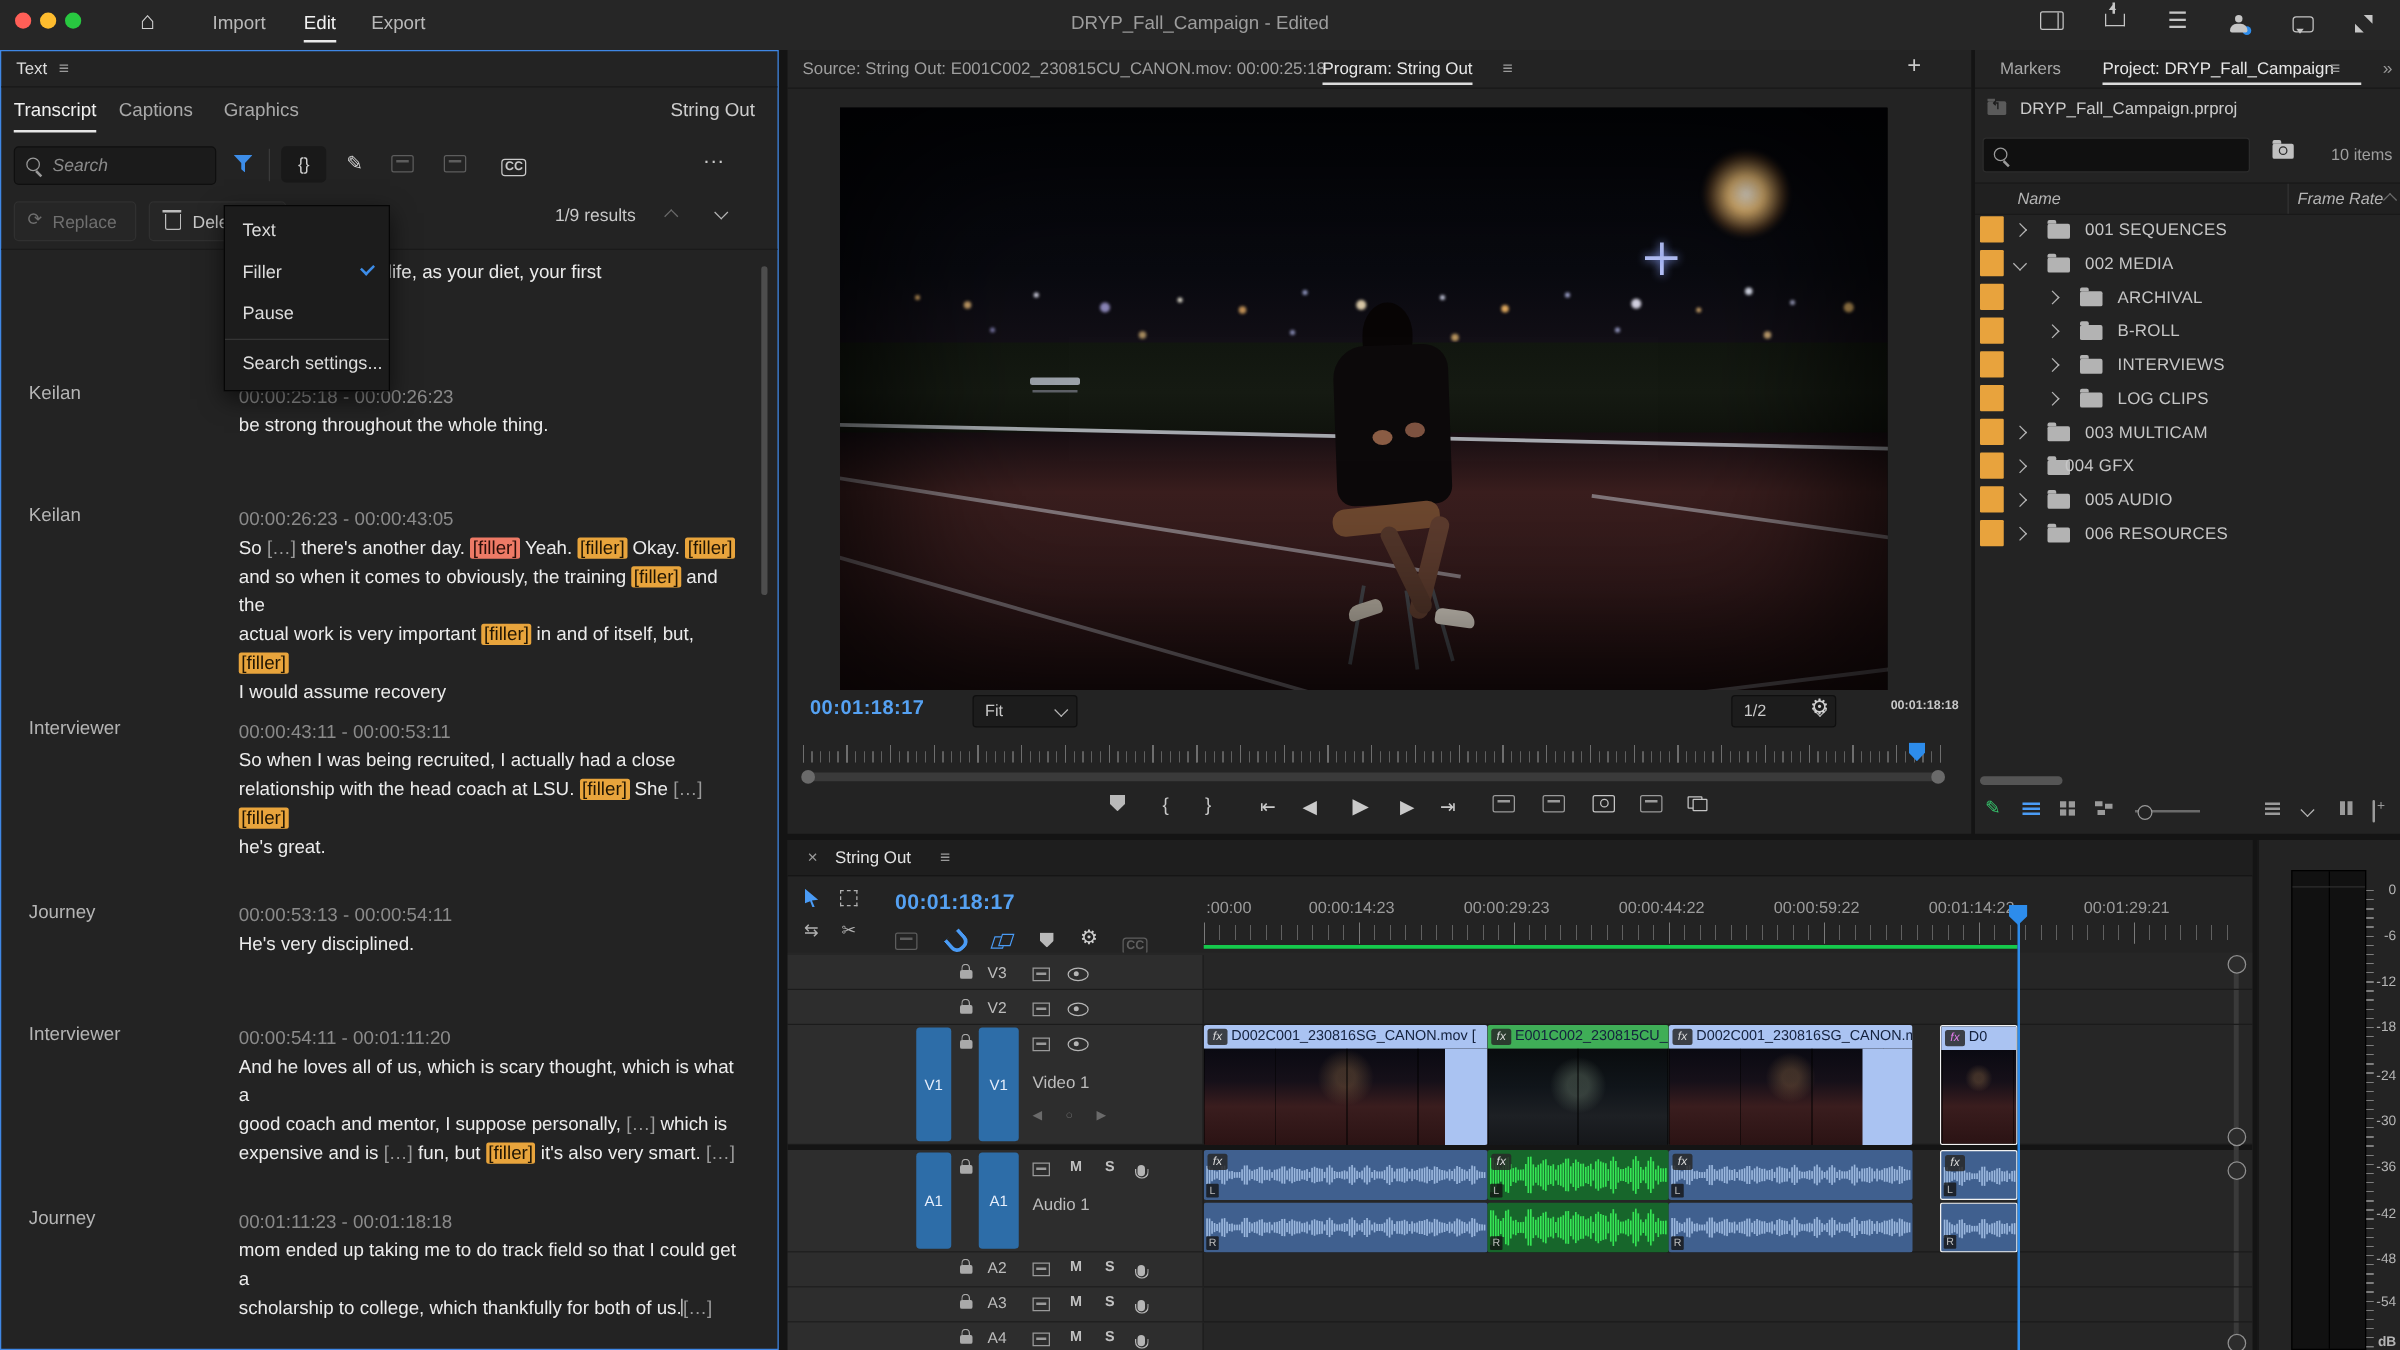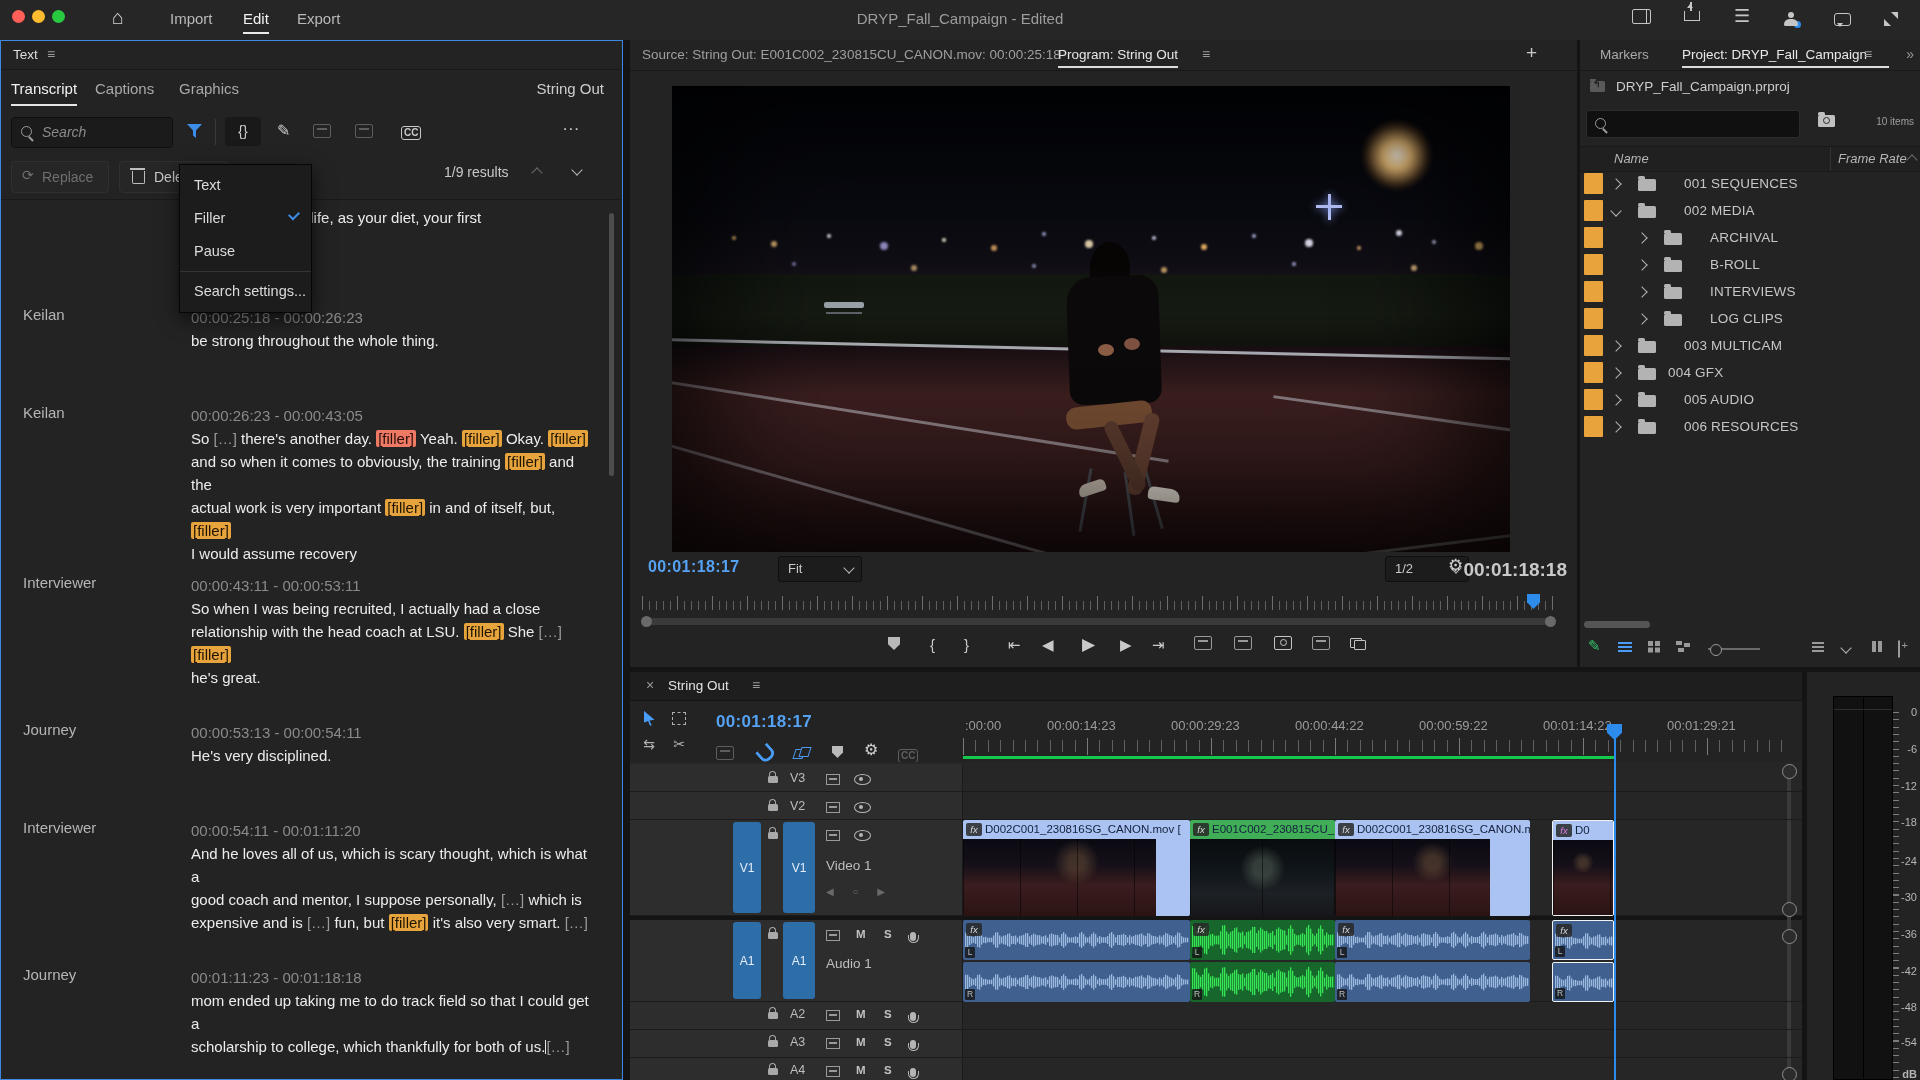--- a/index.html
+++ b/index.html
@@ -183,21 +183,21 @@
   #fig .chairleg{position:absolute;width:3px;height:64px;background:#43454a;}
   #vignette{position:absolute;inset:0;box-shadow:inset 0 0 120px 40px rgba(0,0,0,.75);}
   
   #mp-tc{position:absolute;left:18px;top:518px;color:#55a1f2;font-size:16px;font-weight:bold;letter-spacing:.4px;}
   .mp-select{position:absolute;top:516px;height:24px;background:#1c1c1c;border:1px solid #0f0f0f;border-radius:3px;color:#c9c9c9;font-size:13px;}
   #mp-fit{left:148px;width:82px;}
   #mp-res{left:755px;width:82px;}
   .mp-select .lbl{position:absolute;left:9px;top:4px;}
   .mp-select .chev{position:absolute;right:8px;top:7px;}
   #mp-wrench{position:absolute;left:818px;top:515px;color:#cfcfcf;font-size:17px;}
-  #mp-total2{position:absolute;right:10px;top:519px;color:#c9c9c9;font-size:19px;font-weight:bold;}
+  #mp-total2{position:absolute;right:10px;top:519px;color:#c9c9c9;font-size:10px;font-weight:bold;}
   #mp-scrub{position:absolute;left:12px;top:556px;width:913px;height:16px;}
   #mp-scrub .ticks{position:absolute;left:0;right:0;bottom:2px;height:9px;
      background:repeating-linear-gradient(90deg,#5f5f5f 0 1px,transparent 1px 7px);}
   #mp-scrub .ticksbig{position:absolute;left:0;right:0;bottom:2px;height:14px;
      background:repeating-linear-gradient(90deg,#6e6e6e 0 1px,transparent 1px 35px);}
   #scrub-ph{position:absolute;left:885px;top:-2px;width:13px;height:15px;background:#2d8ceb;clip-path:polygon(0 0,100% 0,100% 55%,50% 100%,0 55%);}
   #mp-zoombar{position:absolute;left:12px;top:578px;width:913px;height:7px;background:#3a3a3a;border-radius:4px;}
   #mp-zoombar::before,#mp-zoombar::after{content:"";position:absolute;top:-2px;width:11px;height:11px;border-radius:50%;background:#6a6a6a;}
   #mp-zoombar::before{left:-1px;} #mp-zoombar::after{right:-1px;}
   #transport{position:absolute;left:0;top:592px;width:100%;height:30px;}
@@ -212,32 +212,32 @@
   #pp-project::after{content:"";position:absolute;left:0;right:-22px;bottom:-6px;height:2px;background:#dcdcdc;}
   #pp-menu{position:absolute;left:284px;top:6px;color:#9a9a9a;}
   #pp-more{position:absolute;right:6px;top:6px;color:#9a9a9a;font-size:14px;}
   #pp-crumb{position:absolute;left:0;top:30px;width:100%;height:34px;}
   #pp-crumb .i-folderup{position:absolute;left:10px;top:11px;}
   #pp-filename{position:absolute;left:36px;top:9px;color:#cdcdcd;font-size:13.5px;}
   #pp-searchrow{position:absolute;left:0;top:66px;width:100%;height:40px;}
   #pp-search{position:absolute;left:6px;top:4px;width:212px;height:26px;background:#101010;border:1px solid #2c2c2c;border-radius:3px;}
   #pp-search .i-mag{position:absolute;left:8px;top:7px;}
   #pp-findbin{position:absolute;left:238px;top:9px;}
-  #pp-count{position:absolute;right:6px;top:10px;color:#9f9f9f;font-size:10px;}
+  #pp-count{position:absolute;right:6px;top:10px;color:#9f9f9f;font-size:13px;}
   #pp-listheader{position:absolute;left:0;top:106px;width:100%;height:24px;background:#202020;border-top:1px solid #191919;border-bottom:1px solid #191919;font-style:italic;}
   #pp-col-name{position:absolute;left:34px;top:4px;color:#b5b5b5;font-size:13px;}
   #pp-col-rate{position:absolute;left:258px;top:4px;color:#b5b5b5;font-size:13px;}
   #pp-col-sep{position:absolute;left:250px;top:0;width:1px;height:24px;background:#333;}
   #pp-col-sort{position:absolute;right:4px;top:9px;}
   #bins{position:absolute;left:0;top:130px;width:100%;height:282px;}
   .bin-row{position:absolute;left:0;width:100%;height:27px;}
   .bin-chip{position:absolute;left:4px;top:3px;width:19px;height:21px;background:#e8a33d;border-radius:1px;}
   .bin-chev{position:absolute;top:10px;}
   .bin-folder{position:absolute;top:8px;}
-  .bin-name{position:absolute;top:6px;color:#c6c6c6;font-size:13.5px;letter-spacing:.2px;margin-left:16px;}
+  .bin-name{position:absolute;top:6px;color:#c6c6c6;font-size:13.5px;letter-spacing:.2px;}
   #pp-hscroll{position:absolute;left:0;top:580px;width:100%;height:9px;}
   #pp-hscroll .thumb{position:absolute;left:4px;top:1px;width:66px;height:7px;border-radius:4px;background:#555;}
   #pp-footer{position:absolute;left:0;top:592px;width:100%;height:35px;}
   .pf-icon{position:absolute;top:9px;}
   #pp-zoom{position:absolute;left:128px;top:16px;width:52px;height:2px;background:#6a6a6a;}
   #pp-zoom::before{content:"";position:absolute;left:2px;top:-4px;width:10px;height:10px;border-radius:50%;border:1.5px solid #9a9a9a;background:#232323;}
 
   
   #timeline-panel{position:absolute;left:630px;top:672px;width:1172px;height:408px;background:#232323;overflow:hidden;}
   #tlp-tabrow{position:absolute;left:0;top:0;width:100%;height:28px;background:#1e1e1e;border-bottom:1px solid #151515;}

